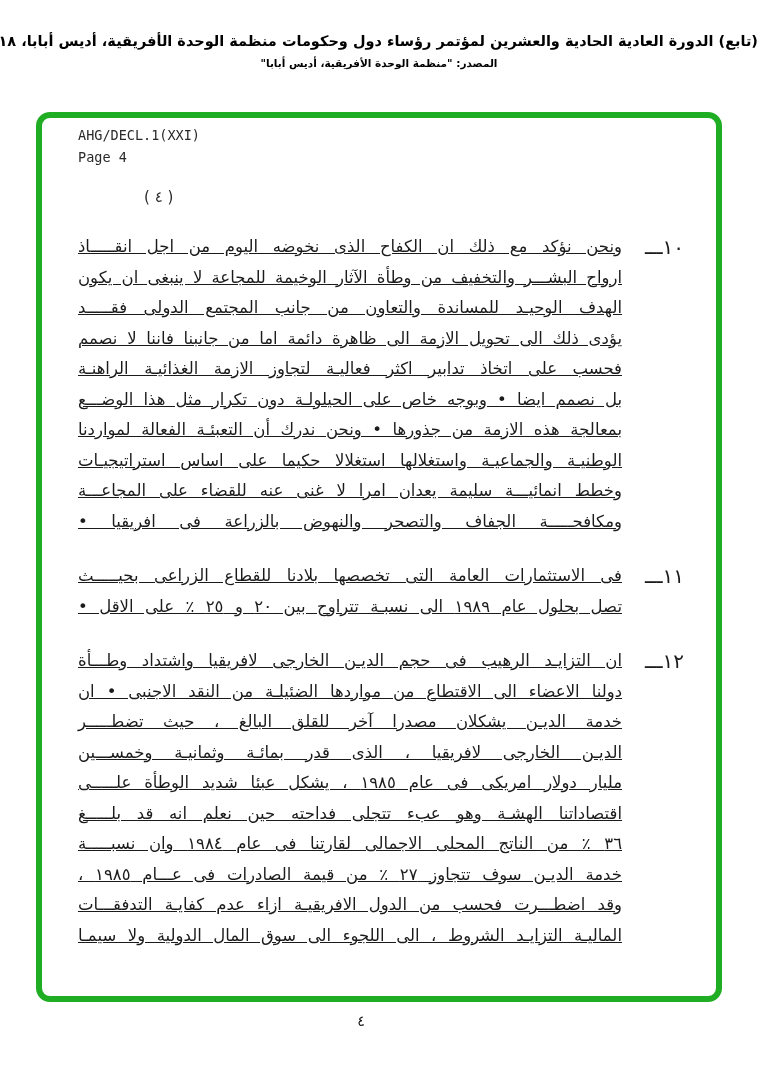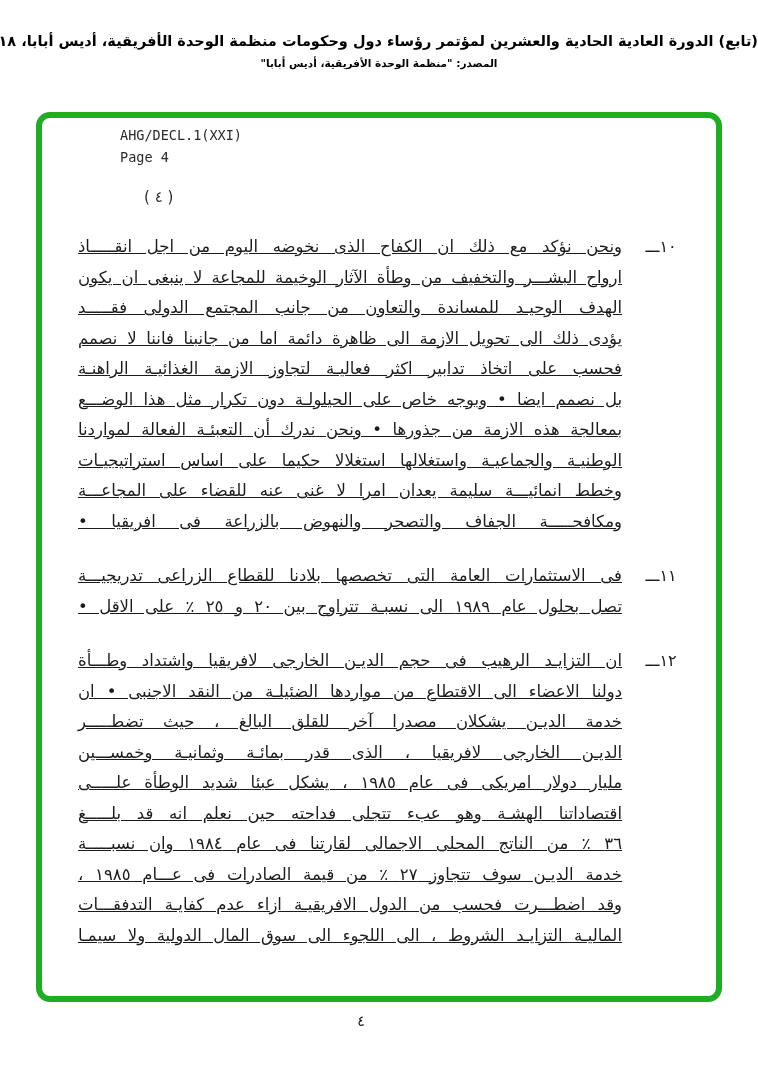--- a/index.html
+++ b/index.html
@@ -49,21 +49,20 @@
     border-radius: 14px;
     box-sizing: border-box;
     background: #ffffff;
     padding: 6px 32px 0 36px;
   }
   .doc-ref, .page-label {
     font-family: "DejaVu Sans Mono", "Liberation Mono", monospace;
     font-size: 13.5px;
     color: #2a2a2a;
     line-height: 22px;
-    margin-left: 42px;
     direction: ltr;
     text-align: left;
   }
   .section-marker {
     font-size: 15px;
     color: #2a2a2a;
     margin: 18px 0 0 66px;
     direction: ltr;
     text-align: left;
     line-height: 22px;
@@ -72,23 +71,23 @@
   .para {
     direction: rtl;
     display: flex;
     gap: 16px;
     margin-top: 24px;
     color: #1b1b1b;
   }
   .para-num {
     width: 46px;
     flex-shrink: 0;
-    font-size: 16px;
+    font-size: 20px;
     line-height: 30.5px;
-    text-align: center;
+    text-align: right;
     white-space: nowrap;
   }
   .para-text {
     flex: 1;
     min-width: 0;
   }
   .line {
     font-size: 16.5px;
     line-height: 30.5px;
     white-space: nowrap;
@@ -137,21 +136,21 @@
         <div class="line">بمعالجة هذه الازمة من جذورها • ونحن ندرك أن التعبئـة الفعالة لمواردنا</div>
         <div class="line">الوطنيـة والجماعيـة واستغلالها استغلالا حكيما على اساس استراتيجيـات</div>
         <div class="line">وخطط انمائيـــة سليمة يعدان امرا لا غنى عنه للقضاء على المجاعـــة</div>
         <div class="line">ومكافحـــــة الجفاف والتصحر والنهوض بالزراعة فى افريقيا •</div>
       </div>
     </div>
 
     <div class="para">
       <div class="para-num">١١ـــ</div>
       <div class="para-text">
-        <div class="line">فى الاستثمارات العامة التى تخصصها بلادنا للقطاع الزراعى تدريجيـــة</div>
+        <div class="line">فى الاستثمارات العامة التى تخصصها بلادنا للقطاع الزراعى بحيـــــث</div>
         <div class="line">تصل بحلول عام ١٩٨٩ الى نسبـة تتراوح بين ٢٠ و ٢٥ ٪ على الاقل •</div>
       </div>
     </div>
 
     <div class="para">
       <div class="para-num">١٢ـــ</div>
       <div class="para-text">
         <div class="line">ان التزايـد الرهيب فى حجم الديـن الخارجى لافريقيا واشتداد وطـــأة</div>
         <div class="line">دولنا الاعضاء الى الاقتطاع من مواردها الضئيلـة من النقد الاجنبى • ان</div>
         <div class="line">خدمة الديـن يشكلان مصدرا آخر للقلق البالغ ، حيث تضطـــــر</div>

